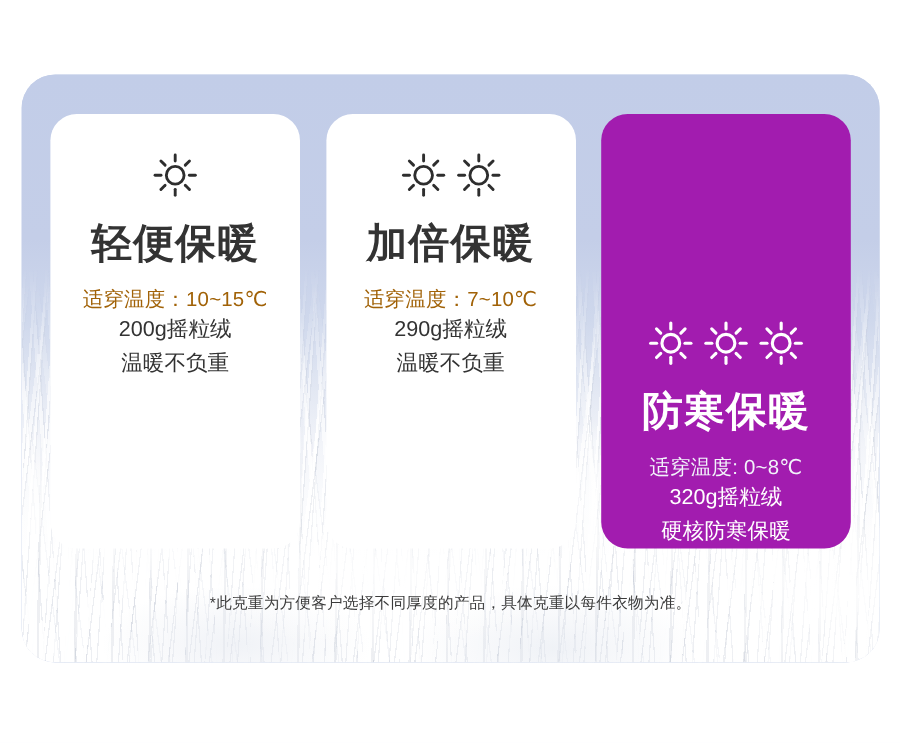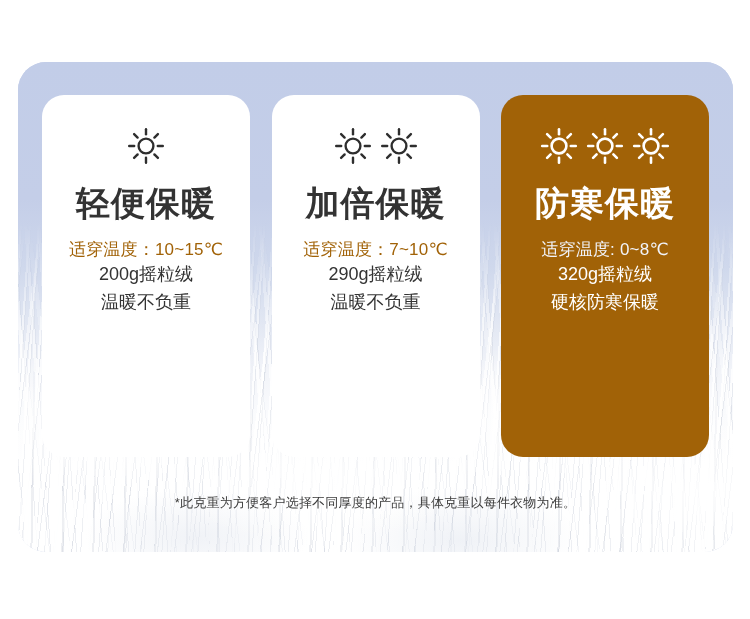--- a/index.html
+++ b/index.html
@@ -121,21 +121,21 @@
   .card {
     width: 208px;
     height: 362px;
     border-radius: 22px;
     background: #ffffff;
     display: flex;
     flex-direction: column;
     align-items: center;
     padding-top: 28px;
   }
-  .card.accent { background: #a16207; }
+  .card.accent { background: #a21caf; justify-content: flex-end; }
 
   
   .suns {
     height: 46px;
     display: flex;
     align-items: center;
     justify-content: center;
     gap: 6px;
   }
   .suns svg { display: block; }

